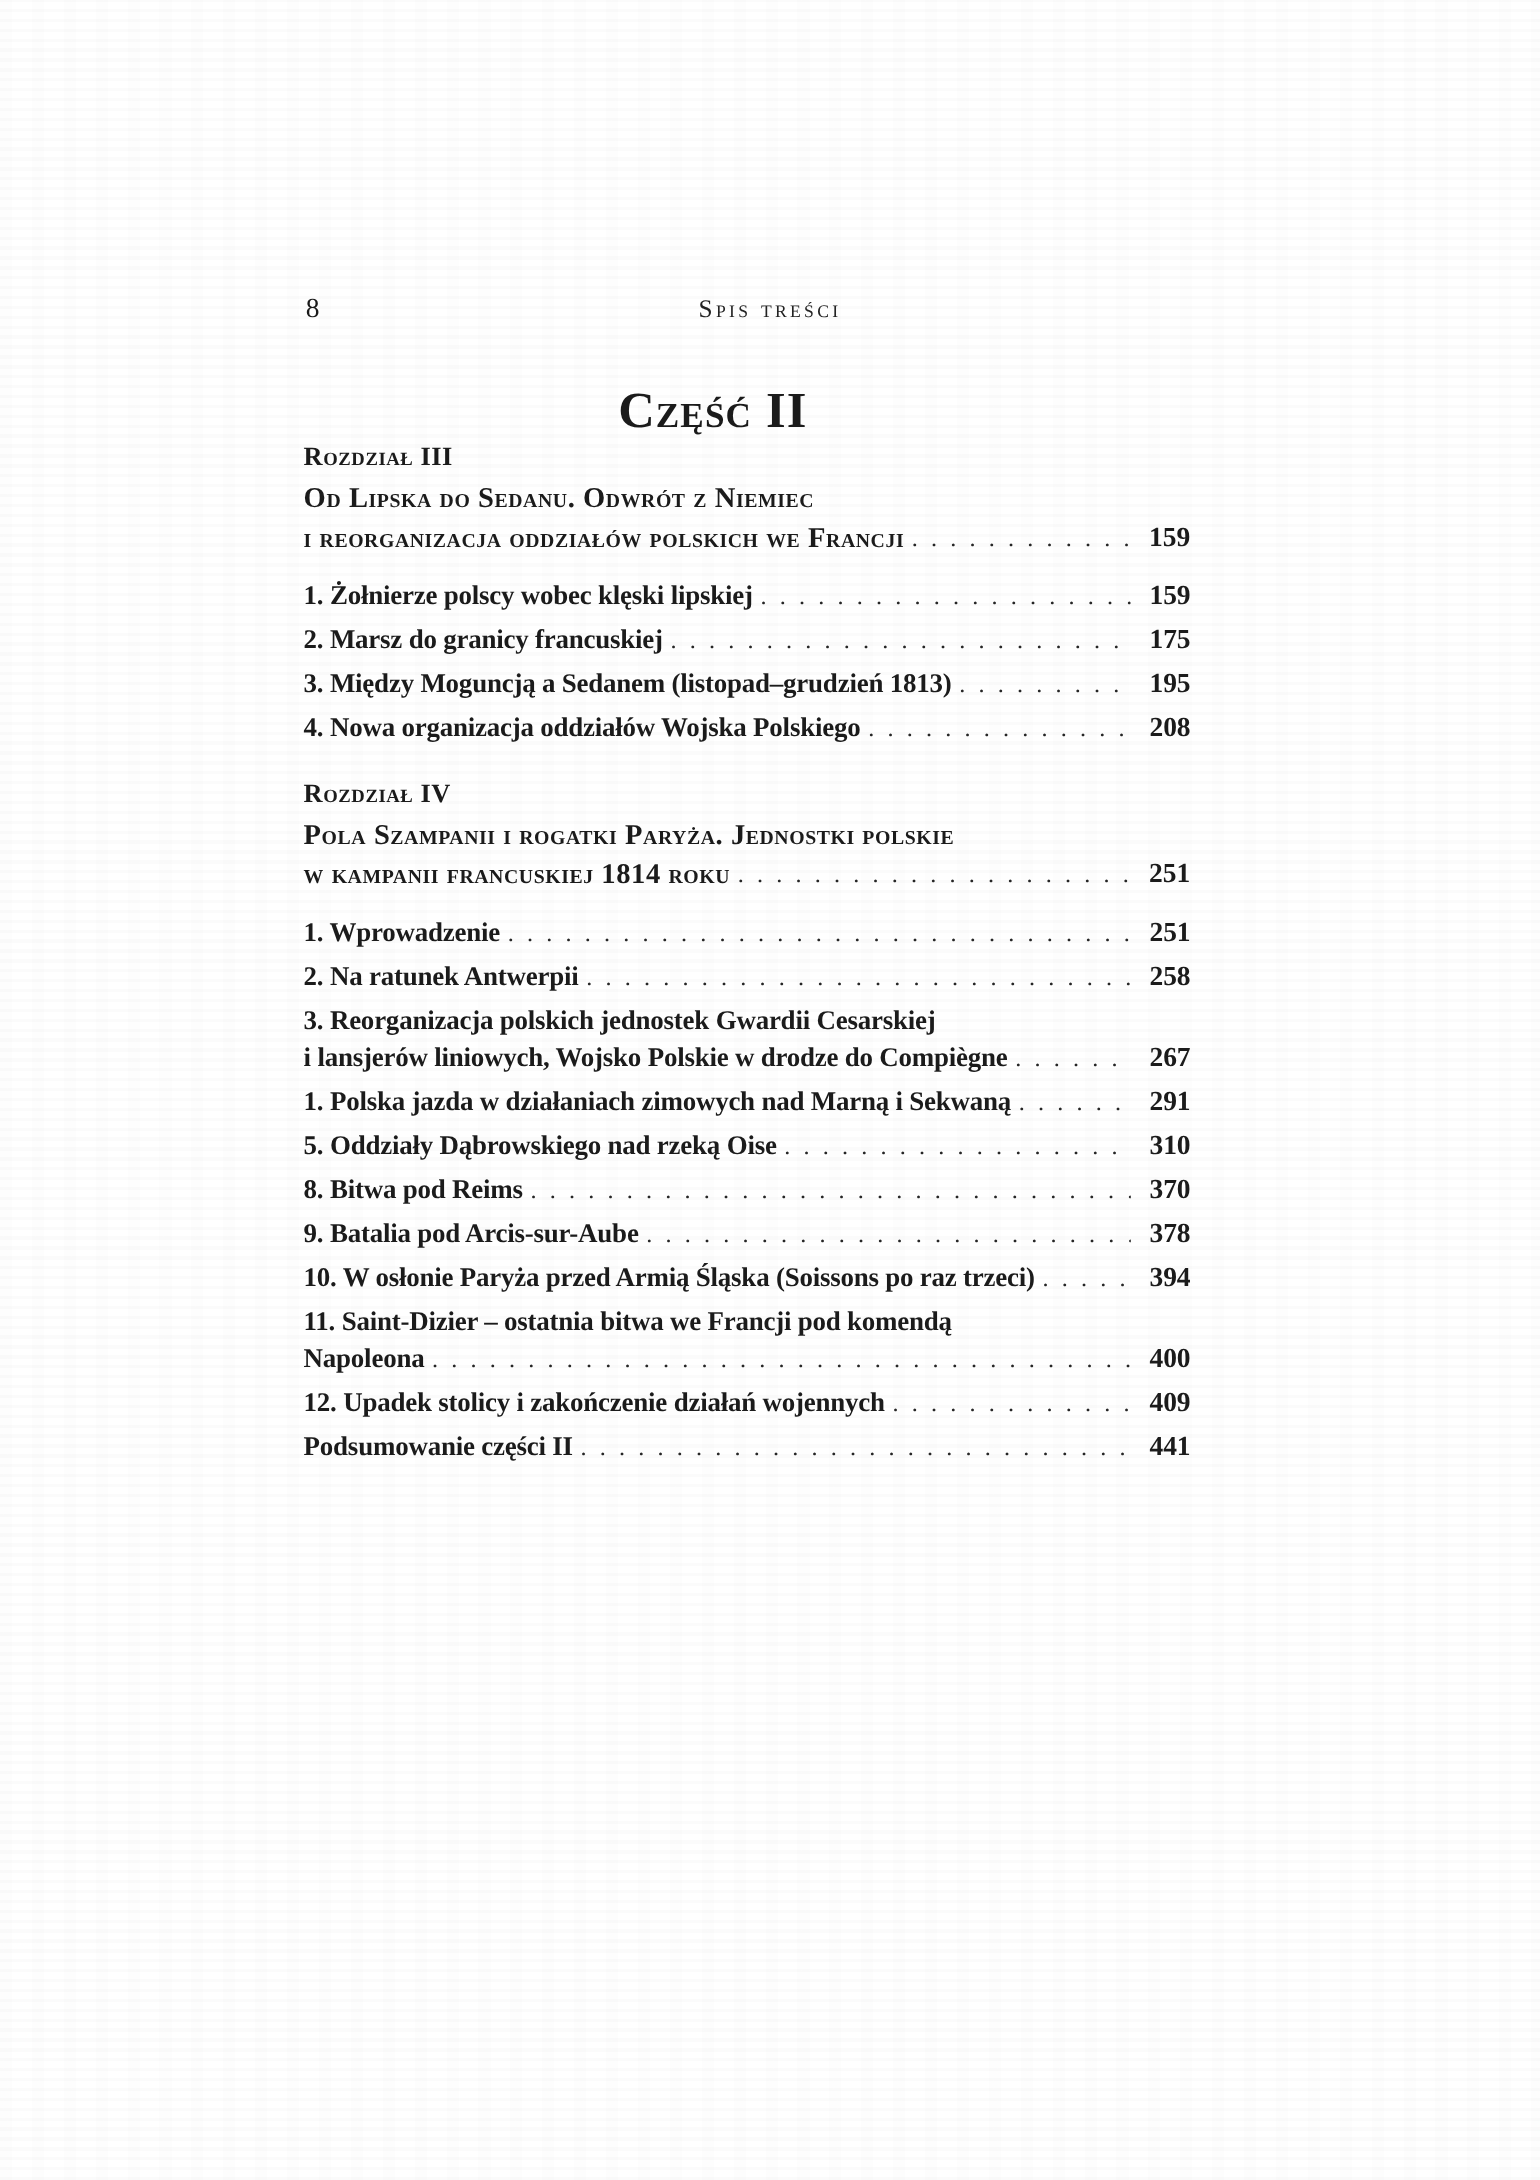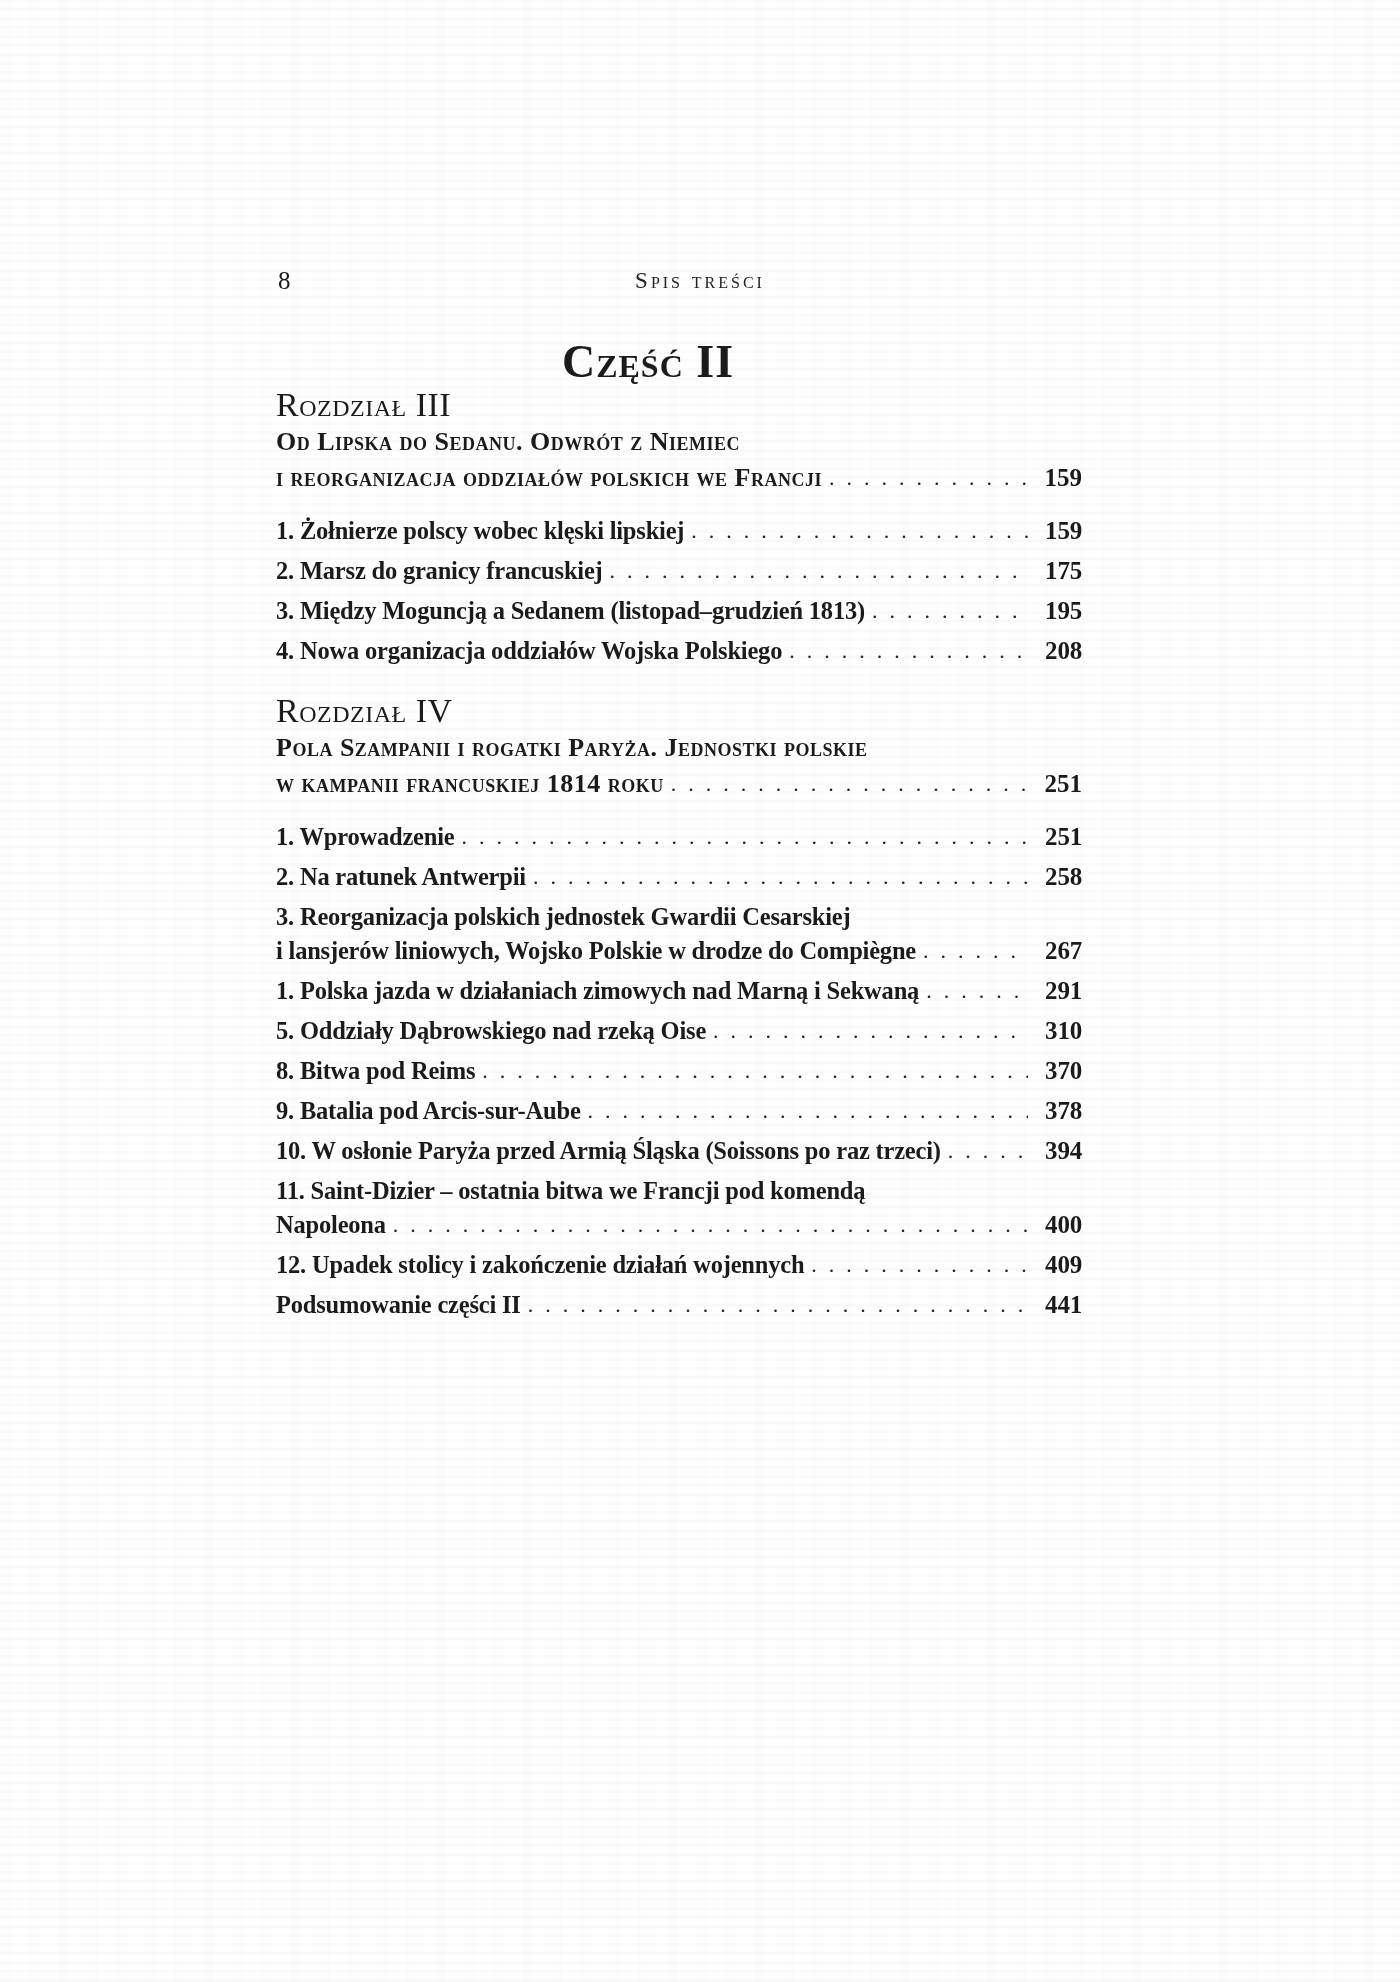--- a/index.html
+++ b/index.html
@@ -41,39 +41,39 @@
     font-variant: small-caps;
     font-size: 23px;
     letter-spacing: 3px;
     font-weight: 400;
     color: #222;
   }
 
   
   .content {
     position: absolute;
-    left: 276px; top: 338px;
+    left: 276px; top: 349px;
     width: 806px;
   }
   .part-title {
     font-size: 46px;
     font-weight: 700;
     font-variant: small-caps;
     letter-spacing: 1px;
     line-height: 48px;
     text-align: center;
     padding-right: 62px;
     margin: 0;
   }
   .section { margin-top: 0; }
   .section + .section { margin-top: 24px; }
 
   .chapter-label {
-    font-size: 34px;
-    font-weight: 400;
+    font-size: 24px;
+    font-weight: 700;
     font-variant: small-caps;
     line-height: 38px;
     letter-spacing: 0.5px;
   }
   .chapter-sub {
     font-size: 26px;
     font-weight: 700;
     font-variant: small-caps;
     letter-spacing: 0.5px;
     line-height: 36px;

